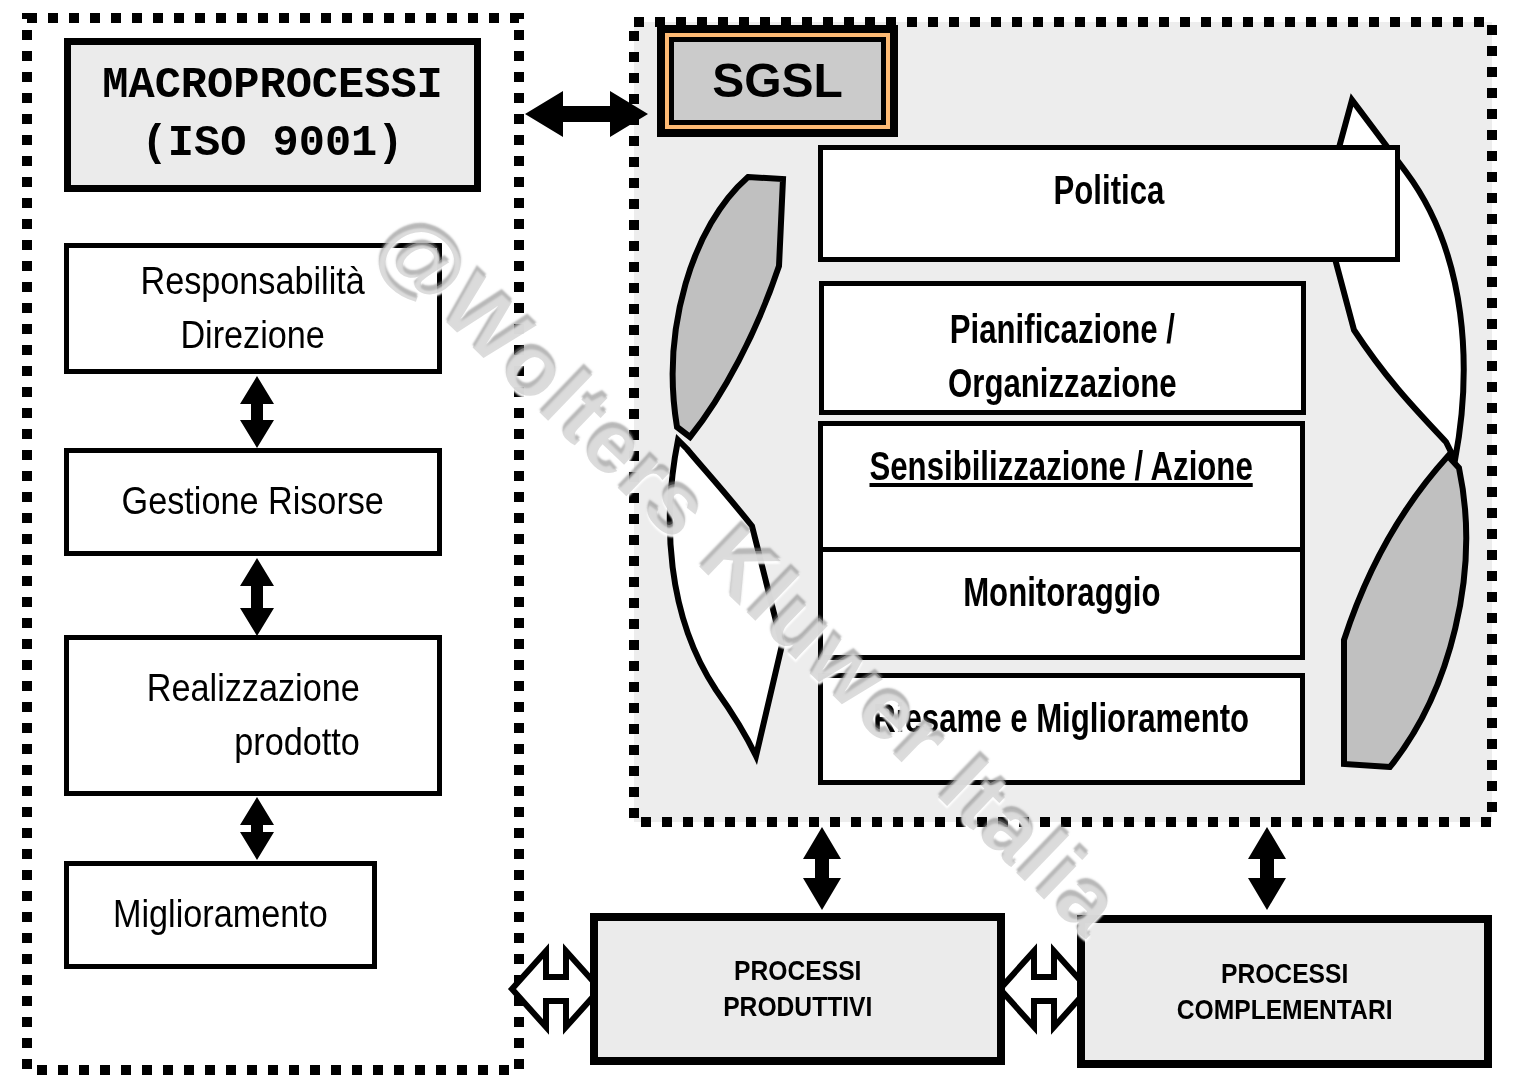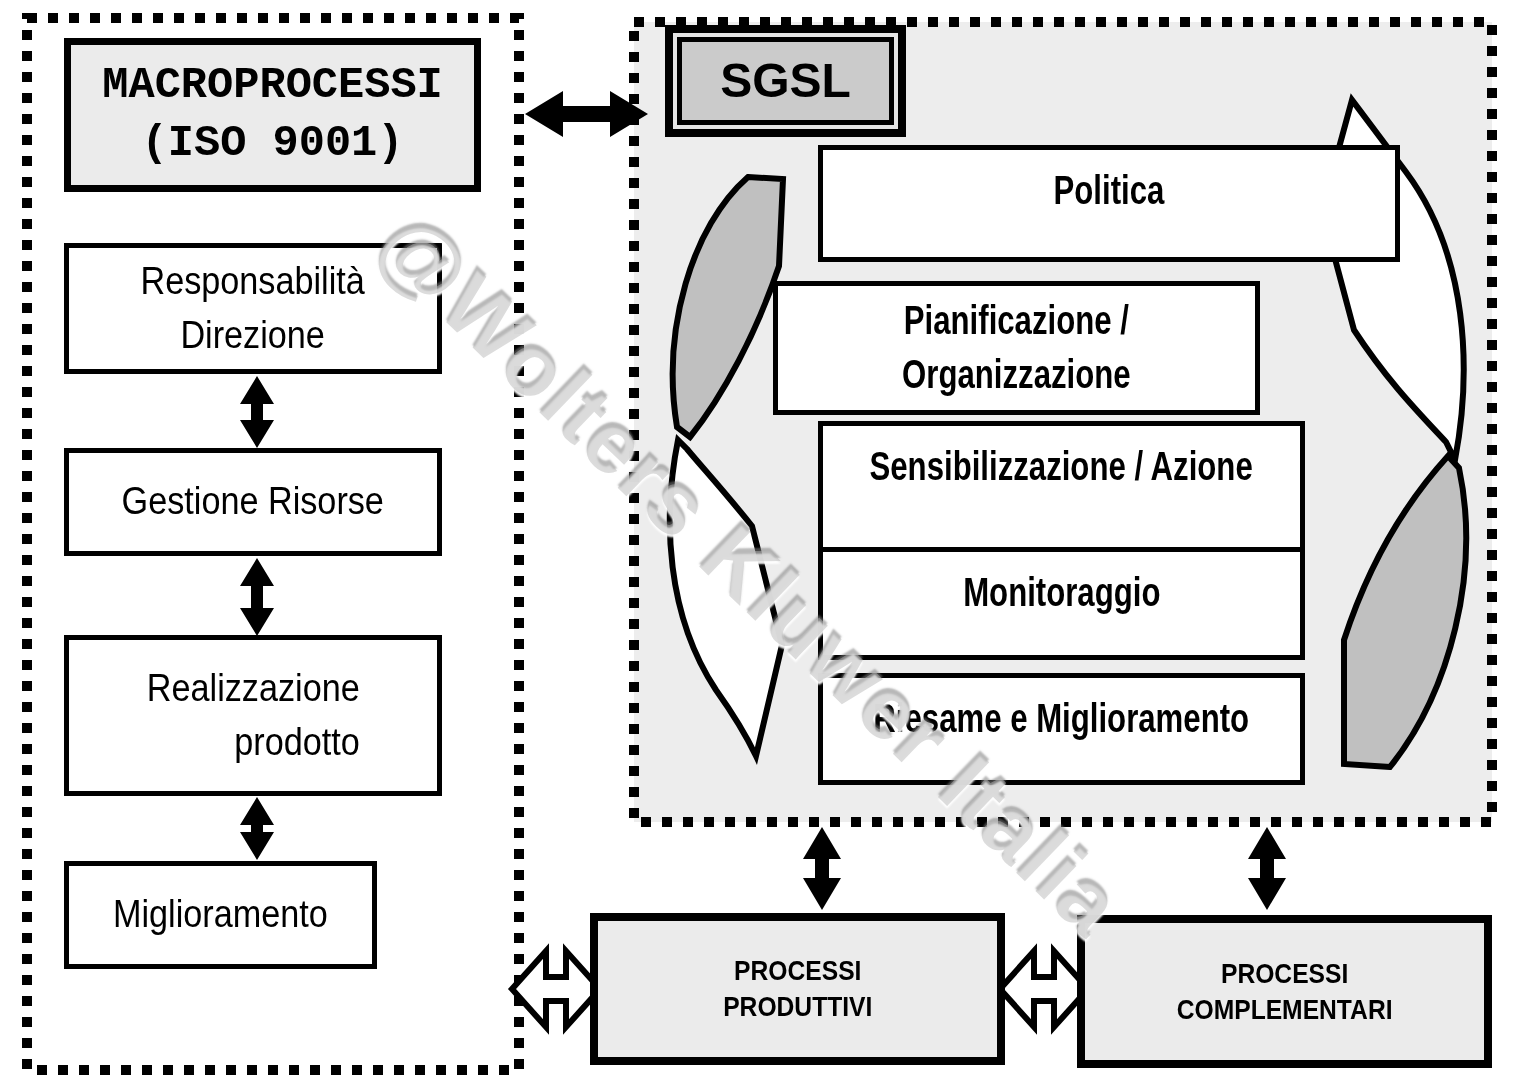--- a/index.html
+++ b/index.html
@@ -16,22 +16,22 @@
   
   .leftbox{font-size:38px;font-weight:400;}
   .leftbox .lbl{transform:scaleX(0.90);}
   .hdrbox{background:#ebebeb;border-width:7px;font-weight:700;font-size:45px;}
   .hdrbox .lbl{line-height:1.3;transform:scaleX(0.97);}
   
   .stagebox{align-items:flex-start;padding-top:13px;font-weight:700;font-size:41px;}
   .stagebox .lbl{line-height:1.32;transform:scaleX(0.76);transform-origin:50% 0;}
   
   .sgsl-outer{
-    position:absolute;box-sizing:border-box;z-index:2;background:#e5e5e5;
-    border:8px solid #000;padding:4px;margin-left:8px;
+    position:absolute;box-sizing:border-box;z-index:2;background:#fdba74;
+    border:8px solid #000;padding:4px;
   }
   .sgsl-inner{
     box-sizing:border-box;width:100%;height:100%;background:#cbcbcb;border:5px solid #000;
     display:flex;align-items:center;justify-content:center;
     font-weight:700;font-size:48px;
   }
   
   .botbox{background:#ebebeb;border-width:8px;font-weight:700;font-size:28px;}
   .botbox .lbl{line-height:1.28;transform:scaleX(0.88);}
   
@@ -99,26 +99,26 @@
   <div class="sgsl-outer" style="left:657px;top:25px;width:241px;height:112px;">
     <div class="sgsl-inner">
       <span class="lbl">SGSL</span>
     </div>
   </div>
 
   <div class="box stagebox" style="left:818px;top:145px;width:582px;height:117px;">
     <span class="lbl">Politica</span>
   </div>
 
-  <div class="box stagebox" style="left:773px;top:281px;width:487px;height:134px;padding-top:7px;">
+  <div class="box stagebox" style="left:819px;top:281px;width:487px;height:134px;padding-top:7px;align-items:flex-end;">
     <span class="lbl">Pianificazione /
 Organizzazione</span>
   </div>
 
-  <div class="box stagebox" style="left:818px;top:421px;width:487px;height:143px;">
+  <div class="box stagebox" style="left:818px;top:421px;width:487px;height:143px;text-decoration:underline;">
     <span class="lbl">Sensibilizzazione / Azione</span>
   </div>
 
   <div class="box stagebox" style="left:818px;top:547px;width:487px;height:113px;">
     <span class="lbl">Monitoraggio</span>
   </div>
 
   <div class="box stagebox" style="left:818px;top:673px;width:487px;height:112px;">
     <span class="lbl">Riesame e Miglioramento</span>
   </div>

